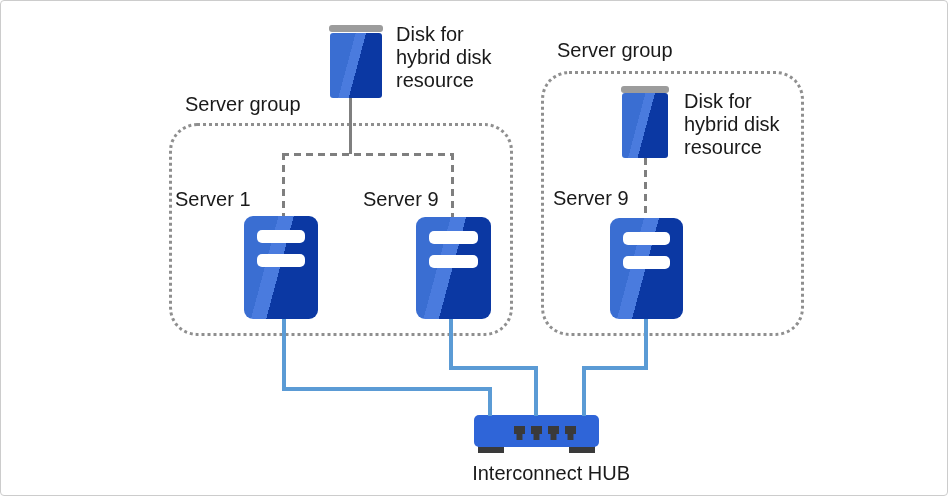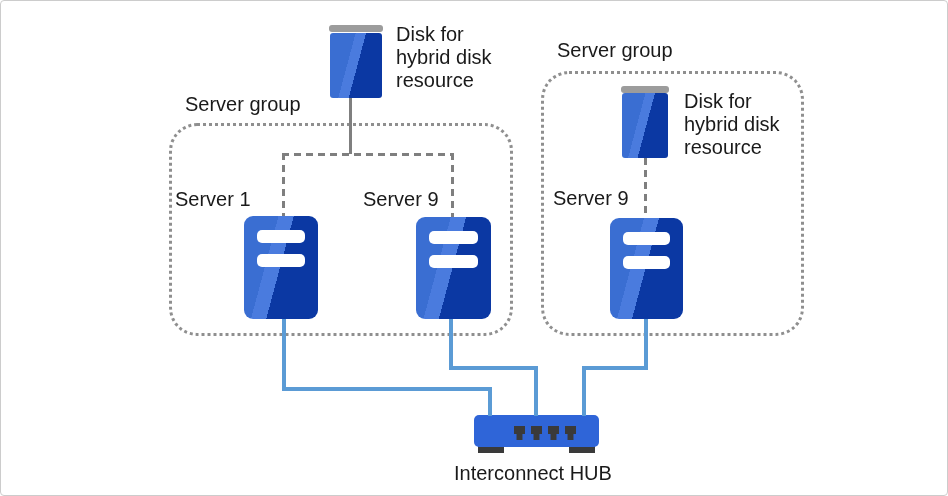--- a/index.html
+++ b/index.html
@@ -154,15 +154,15 @@
   <div class="vline-blue lines-layer" style="left:581px;top:365px;height:50px;"></div>
 
   <div class="hub-foot" style="left:477px;"></div>
   <div class="hub-foot" style="left:568px;"></div>
   <div class="hub-body">
     <div class="port" style="left:40px;"></div>
     <div class="port" style="left:57px;"></div>
     <div class="port" style="left:74px;"></div>
     <div class="port" style="left:91px;"></div>
   </div>
-  <div class="label" style="left:453px;top:461px;width:176px;text-align:left;">Interconnect HUB</div>
+  <div class="label" style="left:453px;top:461px;width:176px;text-align:right;">Interconnect HUB</div>
 
 </div>
 
 </body></html>

